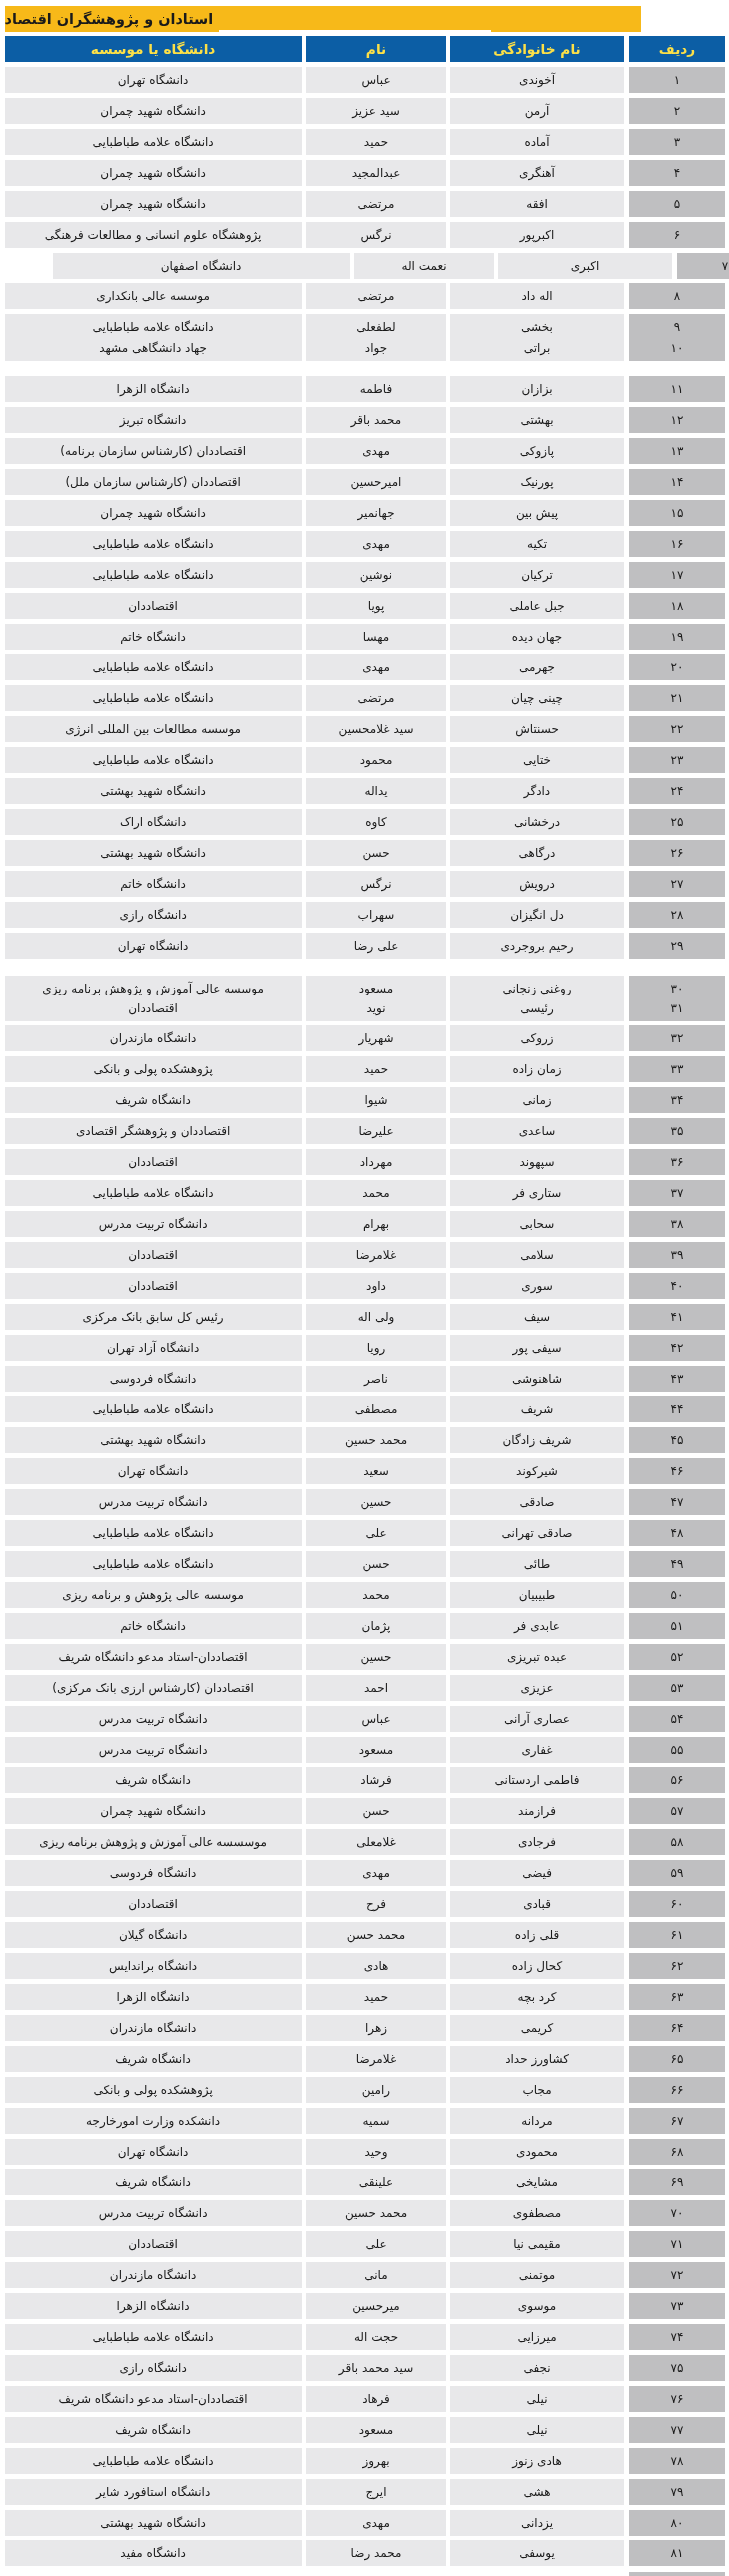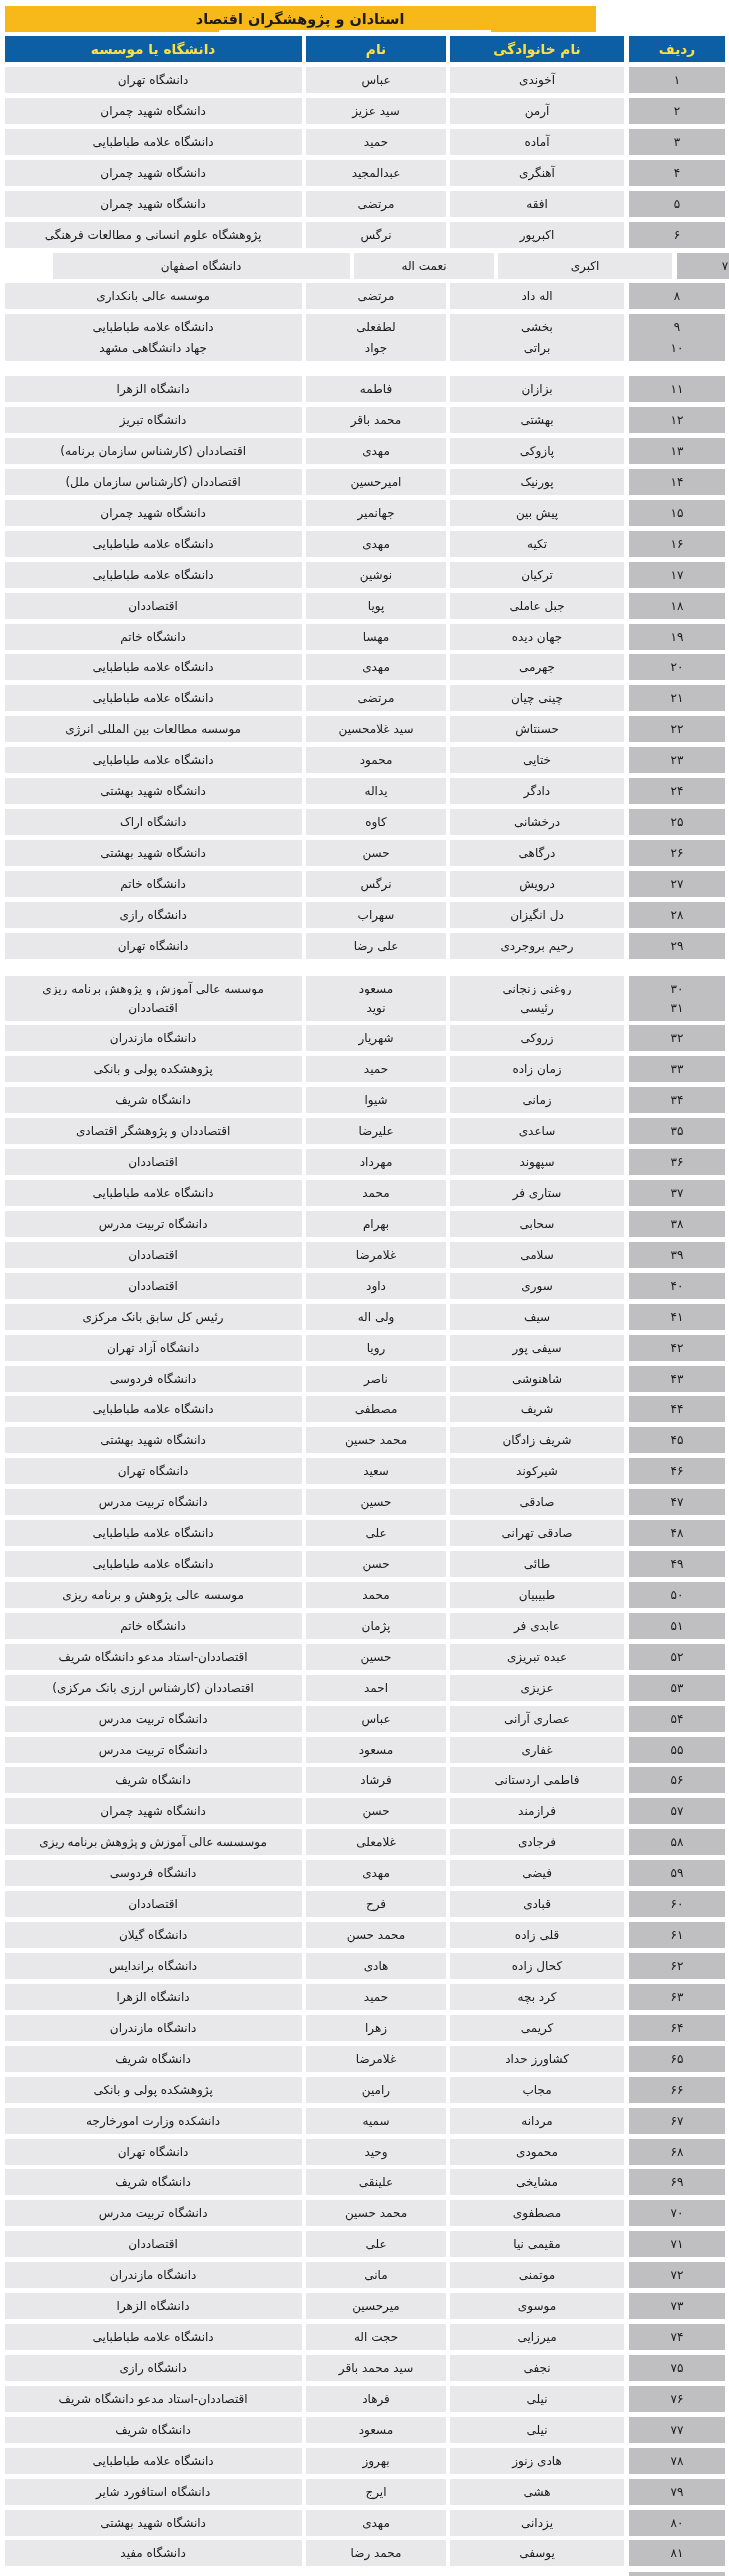--- a/index.html
+++ b/index.html
@@ -1,19 +1,19 @@
 <!DOCTYPE html>
 <html style="font-size:12px"><head>
 <meta charset="utf-8">
 <style>
   html, body { margin:0; padding:0; background:#ffffff; }
   body { width:729px; height:2576px; position:relative; overflow:hidden;
          font-family:"DejaVu Sans", sans-serif; }
-  .title-bar { position:absolute; left:4.6px; top:6px; width:591px; height:26px;
-               background:#F7B919; display:flex; align-items:center; justify-content:center; }
+  .title-bar { position:absolute; left:4.6px; top:6px; width:636px; height:26px;
+               background:#F7B919; display:flex; align-items:center; }
   .title-bar span { font-size:14.4px; font-weight:bold; color:#1a1a1a; direction:rtl; }
   .title-underline { position:absolute; left:219px; top:30px; width:272px; height:1.5px; background:#ffffff; }
   .header { position:absolute; top:36px; left:0; width:729px; height:26px; }
   .hcell { position:absolute; top:0; height:26px; background:#0C5EA5; color:#fde047;
            display:flex; align-items:center; justify-content:center;
            font-size:13.7px; font-weight:bold; direction:rtl; }
   #rows { position:absolute; top:67px; left:0; width:729px; }
   .row { position:absolute; left:0; width:729px; height:26px; }
   .cell { position:absolute; top:0; height:26px; background:#E8E8EA;
           display:flex; align-items:center; justify-content:center;

